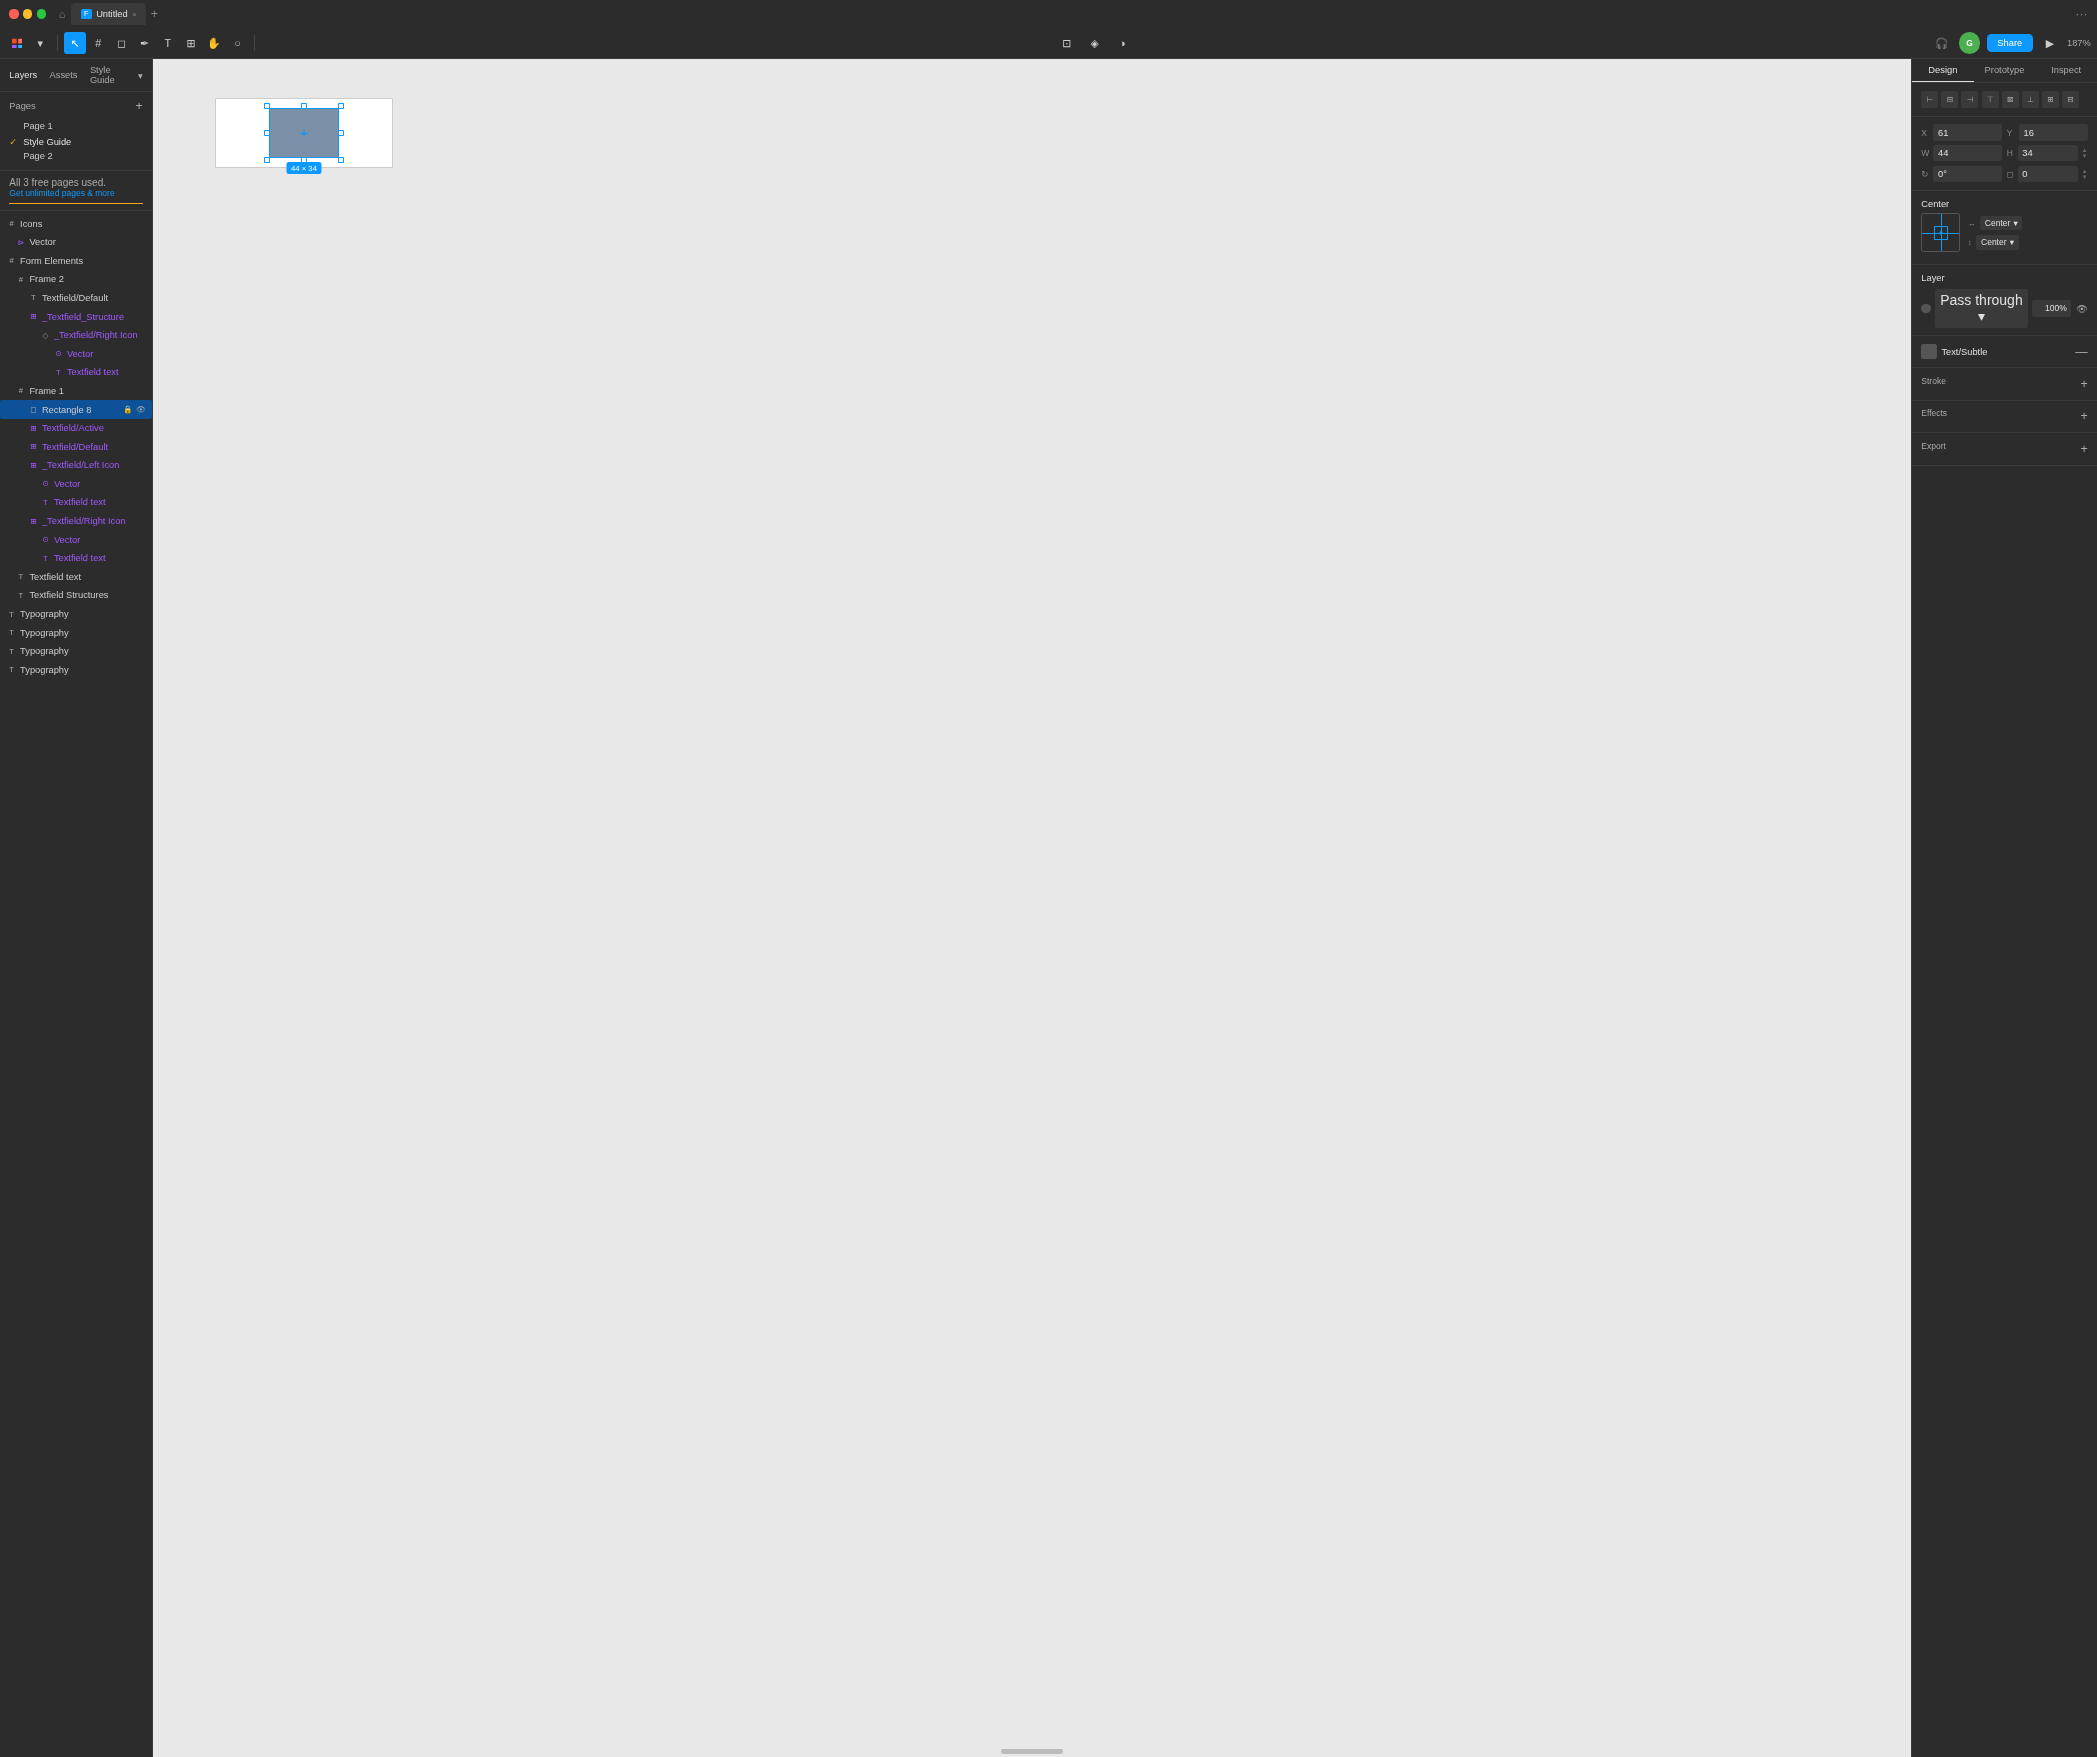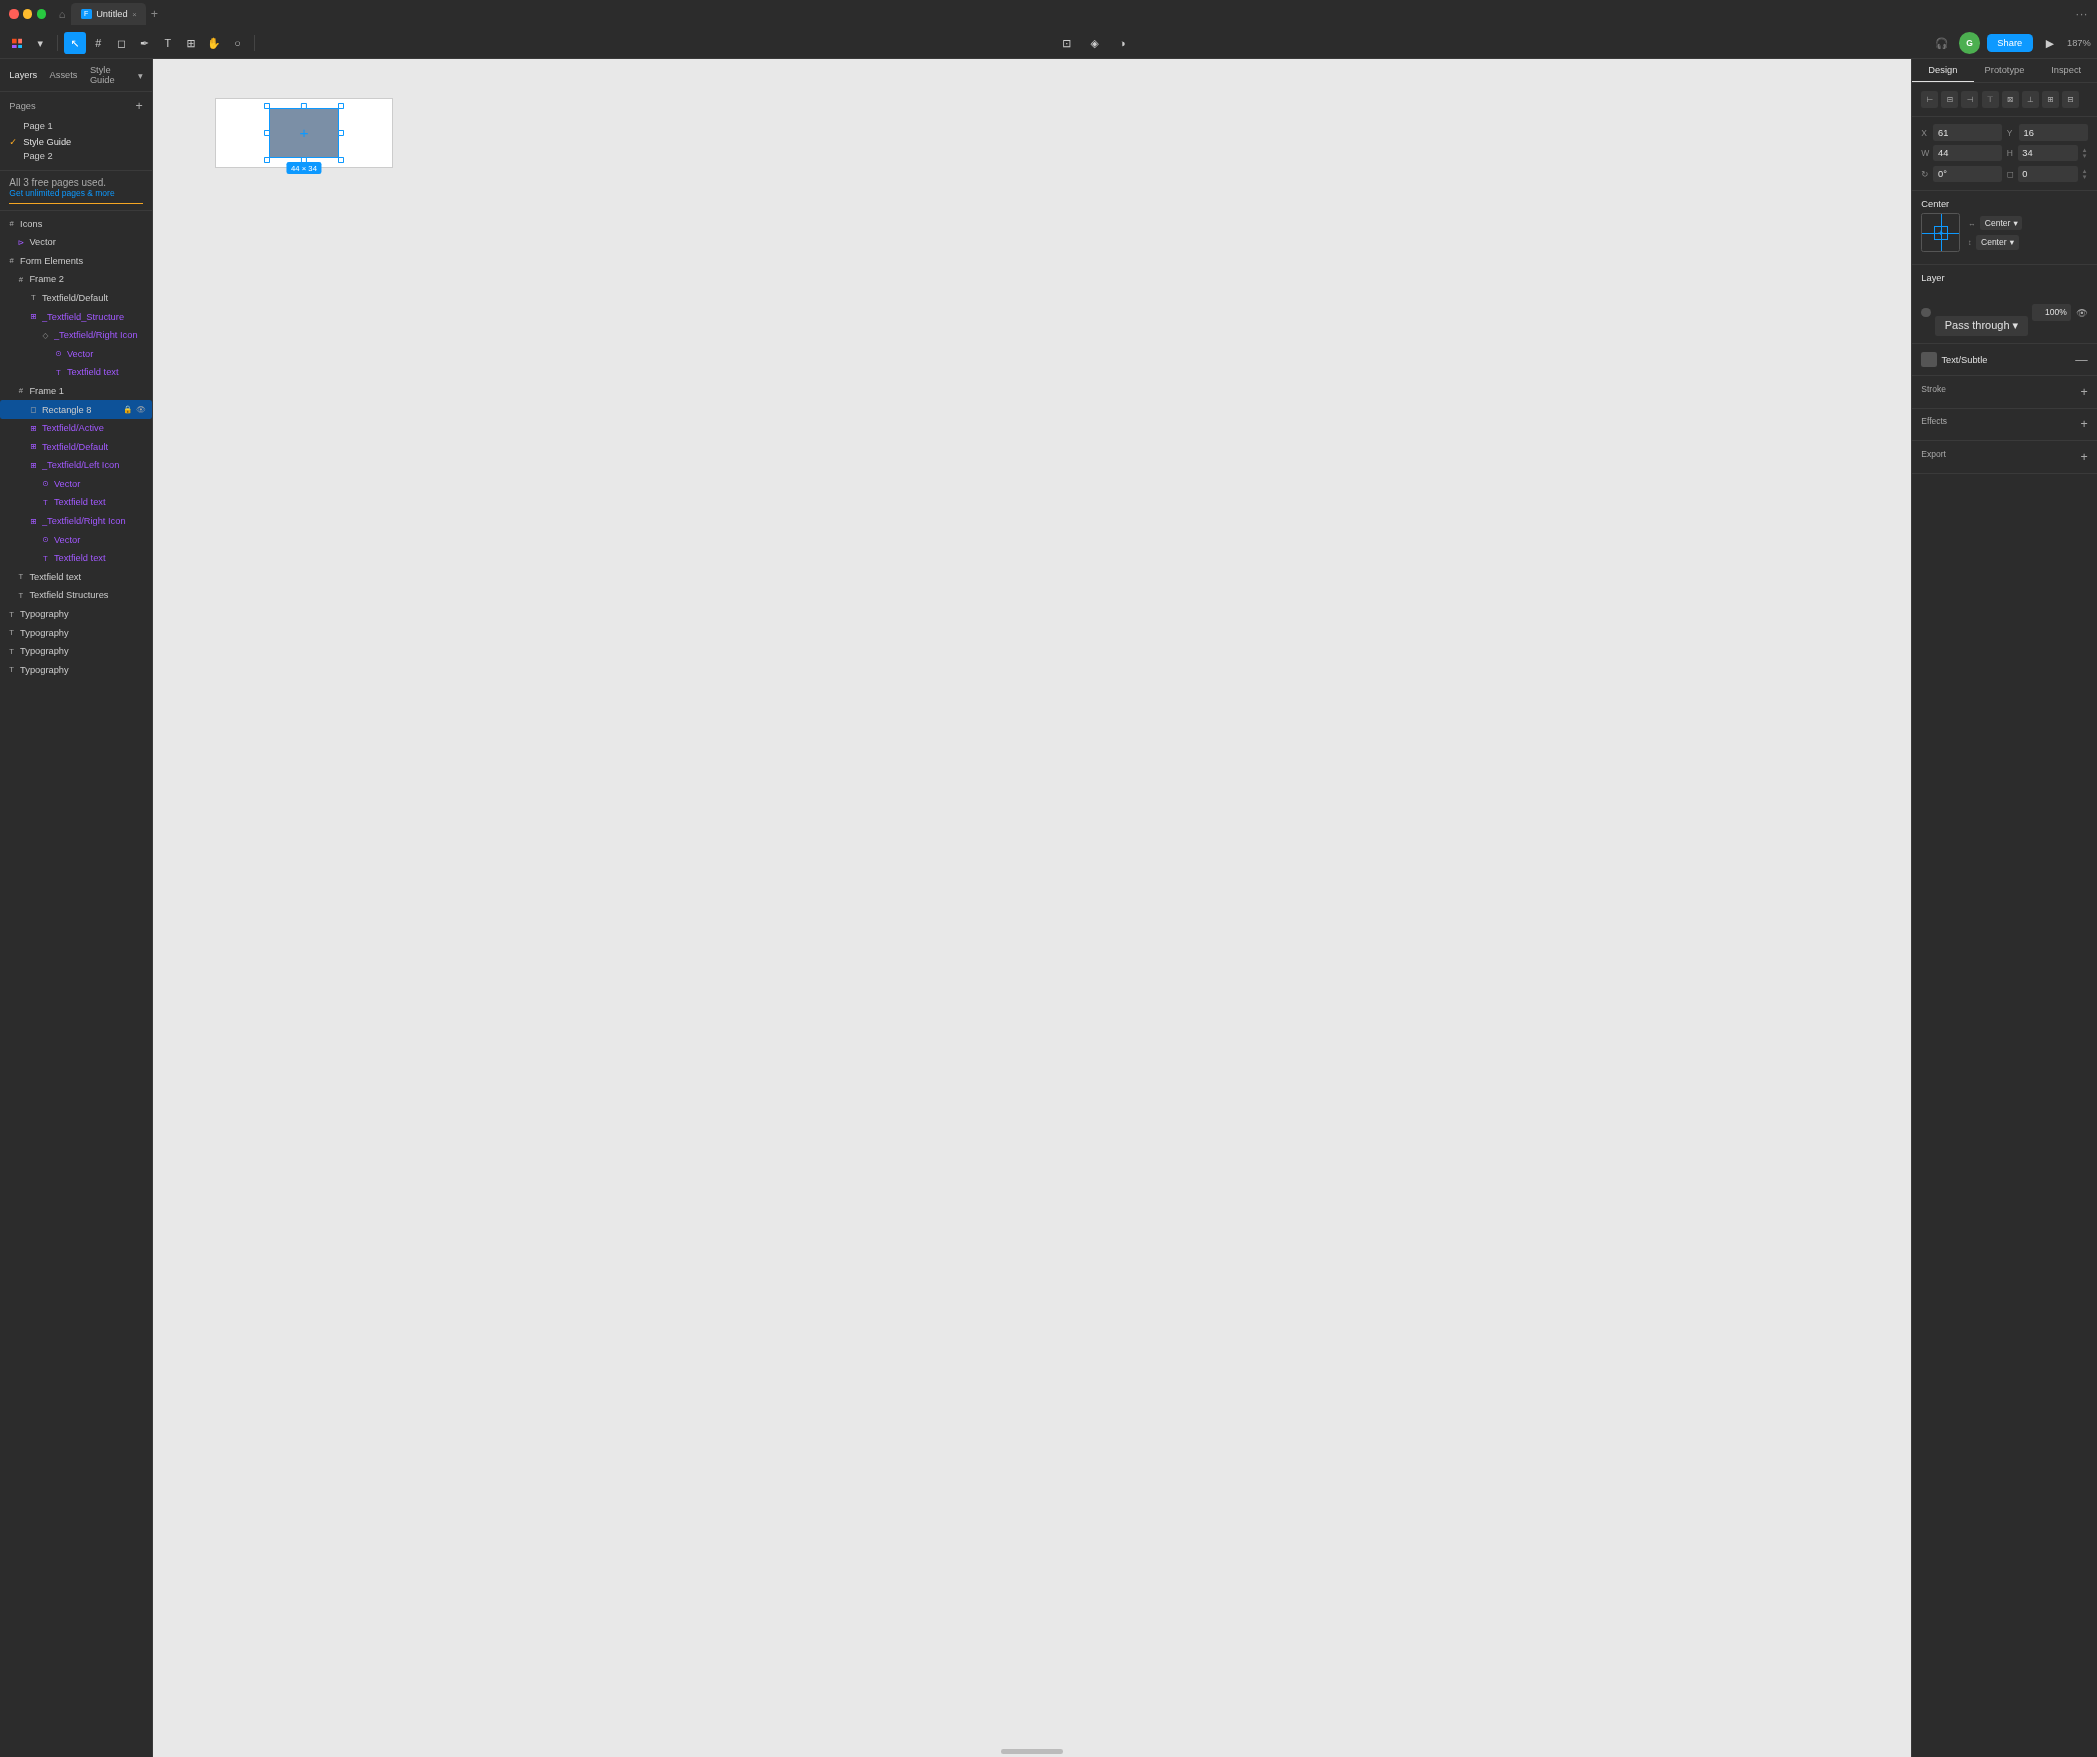--- a/index.html
+++ b/index.html
@@ -120,21 +120,21 @@
     .constraints-inner::after { content: '+'; position: absolute; top: 50%; left: 50%; transform: translate(-50%, -50%); color: #0d99ff; font-size: 9.3px; }
     .c-line-h { position: absolute; left: 0; right: 0; top: 50%; height: 0.8px; background: #0d99ff; }
     .c-line-v { position: absolute; top: 0; bottom: 0; left: 50%; width: 0.8px; background: #0d99ff; }
     .constraints-selects { display: flex; flex-direction: column; gap: 4.6px; flex: 1; }
     .constraint-select { display: flex; align-items: center; gap: 4.6px; font-size: 8.5px; color: #ccc; }
     .dropdown-btn { background: #3a3a3a; border: none; color: #e0e0e0; font-size: 8.5px; padding: 2.3px 4.6px; border-radius: 2.3px; cursor: pointer; display: flex; align-items: center; gap: 3.1px; }
 
     
     .layer-row { display: flex; align-items: center; gap: 4.6px; }
     .layer-circle { width: 9.3px; height: 9.3px; border-radius: 50%; background: #555; flex-shrink: 0; }
-    .layer-dropdown { flex: 1; background: #3a3a3a; border: none; color: #e0e0e0; font-size: 11px; padding: 3.1px 4.6px; border-radius: 2.3px; cursor: pointer; margin-top: 27px; }
+    .layer-dropdown { flex: 1; background: #3a3a3a; border: none; color: #e0e0e0; font-size: 14px; padding: 3.1px 4.6px; border-radius: 2.3px; cursor: pointer; }
     .layer-percent { background: #3a3a3a; border: none; color: #e0e0e0; font-size: 8.5px; padding: 3.1px 4.6px; border-radius: 2.3px; width: 39px; text-align: right; }
     .eye-btn { color: #aaa; cursor: pointer; }
 
     
     .fill-row { display: flex; align-items: center; gap: 4.6px; }
     .fill-swatch { width: 15.5px; height: 15.5px; border-radius: 2.3px; background: #555; flex-shrink: 0; cursor: pointer; }
     .fill-label { flex: 1; font-size: 9.3px; color: #e0e0e0; }
     .fill-minus { color: #aaa; cursor: pointer; font-size: 12.4px; }
 
     

